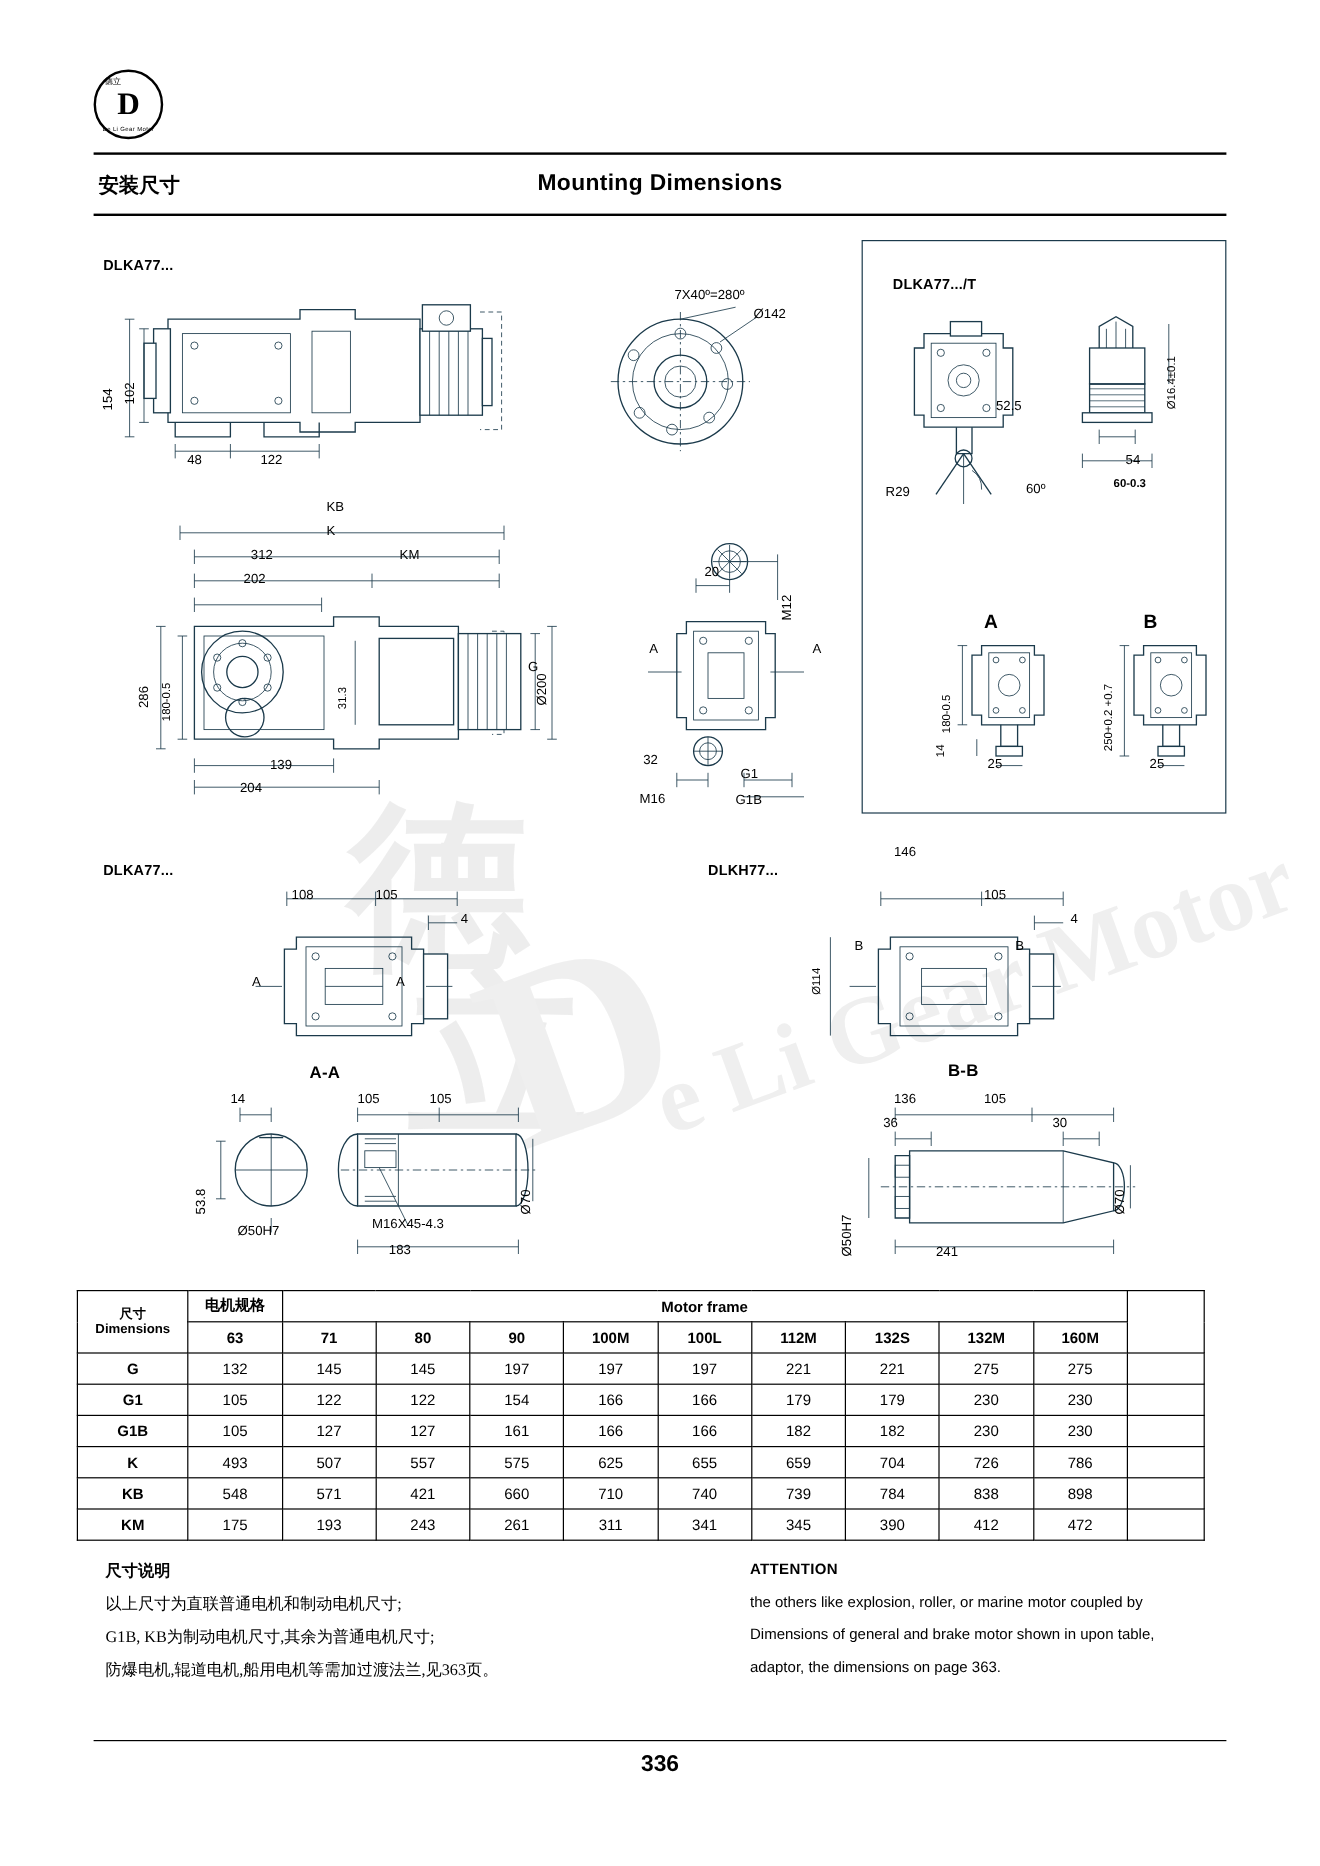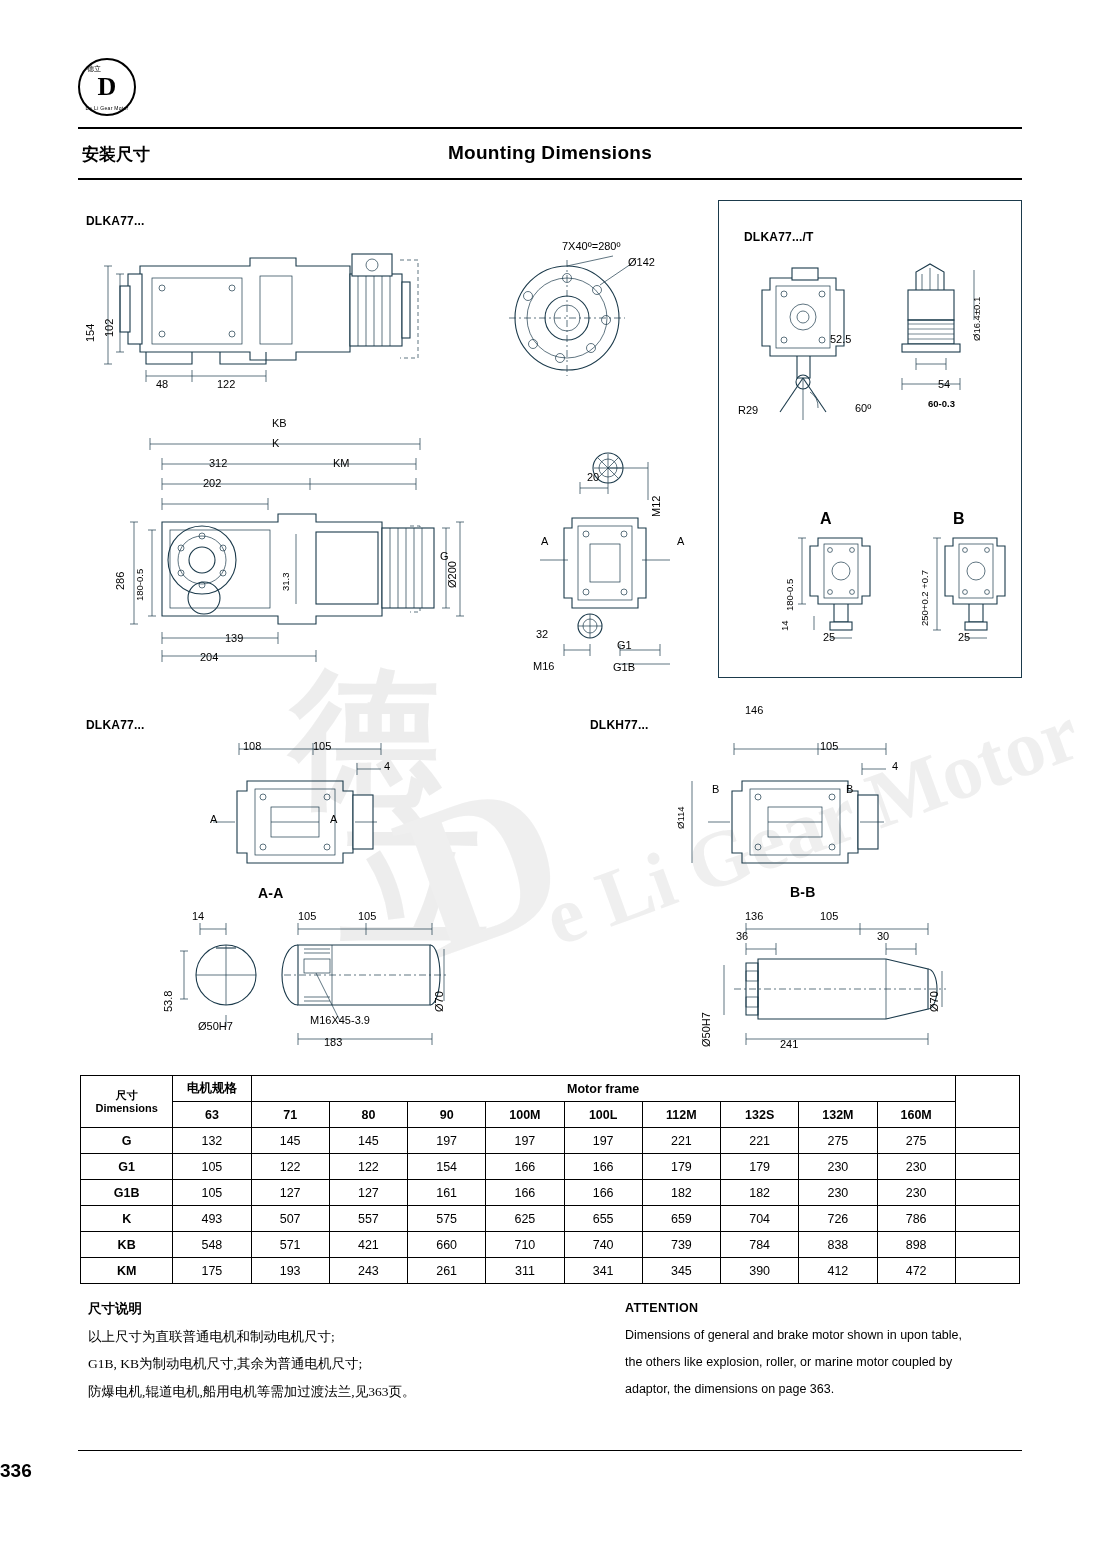--- a/index.html
+++ b/index.html
@@ -103,21 +103,21 @@
   .tpanel {
     position:absolute;
     left:718px; top:200px; width:304px; height:478px;
     border:1.3px solid #1b3a4b;
     background:transparent;
   }
 
   
   table.dims {
     position:absolute;
-    left:80px; top:1075px;
+    left:64px; top:1075px;
     width:940px;
     border-collapse:collapse;
     font-size:12.5px;
   }
   table.dims td, table.dims th {
     border:1px solid #000;
     text-align:center;
     padding:3px 2px;
     height:26px;
   }
@@ -147,21 +147,21 @@
     line-height:2.15;
   }
   .notes-en .t { font-weight:bold; letter-spacing:.3px; }
 
   .hr-foot {
     position:absolute; left:78px; top:1450px; width:944px;
     border-top:1.5px solid #000;
   }
   .pageno {
     position:absolute; left:0; top:1460px; width:1100px;
-    font-size:19px; font-weight:bold;
+    text-align:center; font-size:19px; font-weight:bold;
   }
 </style>
 </head>
 <body>
 
 <div class="page">
 
   <svg class="watermark" width="720" height="520" viewBox="0 0 720 520">
     <g fill="#d9d9d9">
       <text x="60" y="190" font-family="Liberation Serif, serif" font-size="150" font-weight="bold">德</text>
@@ -643,21 +643,21 @@
       <line x1="252" y1="118" x2="252" y2="130"></line>
       <line x1="136" y1="58" x2="160" y2="106"></line>
     </g>
   </svg>
   <div class="dim" style="left:192px; top:910px;">14</div>
   <div class="dim vert" style="left:174px; top:1000px;">53.8</div>
   <div class="dim" style="left:198px; top:1020px;">Ø50H7</div>
   <div class="dim" style="left:298px; top:910px;">105</div>
   <div class="dim" style="left:358px; top:910px;">105</div>
   <div class="dim vert" style="left:445px; top:1000px;">Ø70</div>
-  <div class="dim" style="left:310px; top:1014px;">M16X45-3.9</div>
+  <div class="dim" style="left:310px; top:1014px;">M16X45-4.3</div>
   <div class="dim" style="left:324px; top:1036px;">183</div>
 
   <svg style="left:690px; top:915px;" width="280" height="150" viewBox="0 0 280 150">
     <g class="ln-thin">
       <line x1="56" y1="14" x2="170" y2="14"></line>
       <line x1="56" y1="8" x2="56" y2="20"></line>
       <line x1="170" y1="8" x2="170" y2="20"></line>
       <line x1="170" y1="14" x2="238" y2="14"></line>
       <line x1="238" y1="8" x2="238" y2="20"></line>
       <line x1="56" y1="34" x2="86" y2="34"></line>
@@ -805,21 +805,21 @@
 
   <div class="notes-cn">
     <div class="t">尺寸说明</div>
     <div>以上尺寸为直联普通电机和制动电机尺寸;</div>
     <div>G1B, KB为制动电机尺寸,其余为普通电机尺寸;</div>
     <div>防爆电机,辊道电机,船用电机等需加过渡法兰,见363页。</div>
   </div>
 
   <div class="notes-en">
     <div class="t">ATTENTION</div>
+    <div>the others like explosion, roller, or marine motor coupled by</div>
     <div>Dimensions of general and brake motor shown in upon table,</div>
-    <div>the others like explosion, roller, or marine motor coupled by</div>
     <div>adaptor, the dimensions on page 363.</div>
   </div>
 
   <div class="hr-foot"></div>
   <div class="pageno">336</div>
 
 </div>
 
 </body></html>

